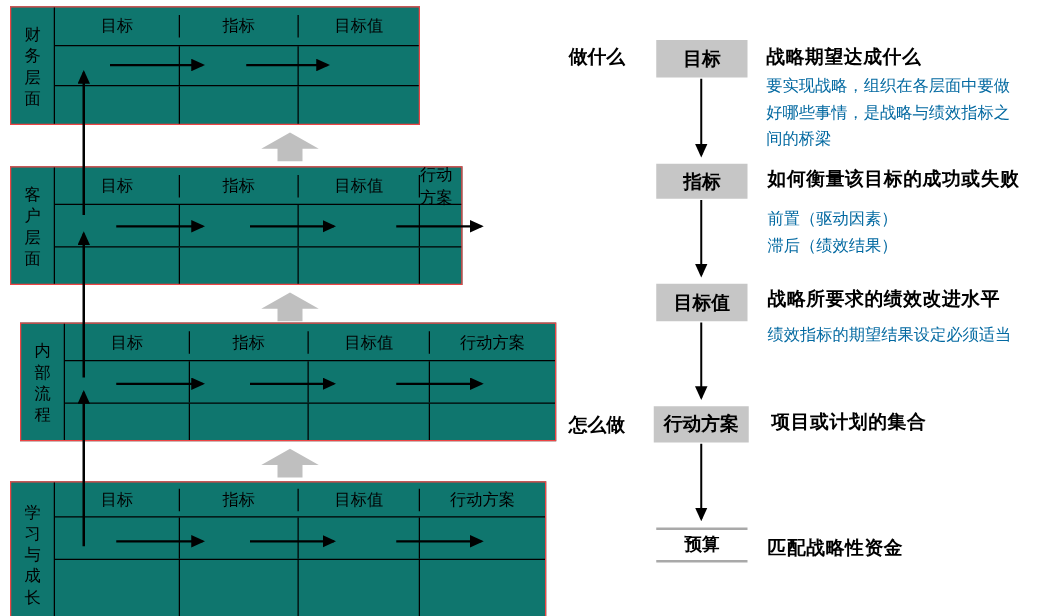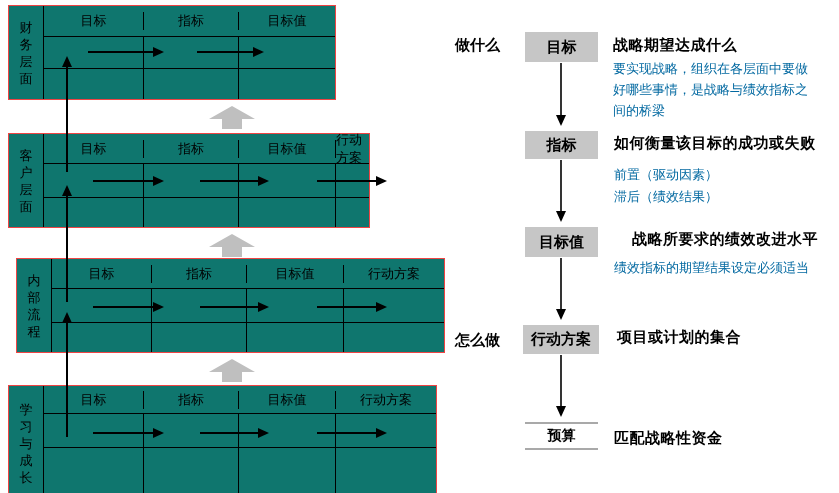--- a/index.html
+++ b/index.html
@@ -149,21 +149,21 @@
   <div class="step-box" style="left:525px;top:32px;width:73px;height:30px;">目标</div>
   <div class="flow-title" style="left:613px;top:36px;">战略期望达成什么</div>
   <div class="flow-desc" style="left:613px;top:58px;width:205px;">要实现战略，组织在各层面中要做好哪些事情，是战略与绩效指标之间的桥梁</div>
 
   <div class="step-box" style="left:525px;top:131px;width:73px;height:28px;">指标</div>
   <div class="flow-title" style="left:614px;top:134px;">如何衡量该目标的成功或失败</div>
   <div class="flow-desc" style="left:614px;top:164px;">前置（驱动因素）</div>
   <div class="flow-desc" style="left:614px;top:186px;">滞后（绩效结果）</div>
 
   <div class="step-box" style="left:525px;top:227px;width:73px;height:30px;">目标值</div>
-  <div class="flow-title" style="left:614px;top:230px;margin-left:18px;">战略所要求的绩效改进水平</div>
+  <div class="flow-title" style="left:614px;top:230px;">战略所要求的绩效改进水平</div>
   <div class="flow-desc" style="left:614px;top:257px;white-space:nowrap;">绩效指标的期望结果设定必须适当</div>
 
   <div class="side-label" style="left:455px;top:331px;">怎么做</div>
 
   <div class="step-box" style="left:523px;top:325px;width:76px;height:29px;">行动方案</div>
   <div class="flow-title" style="left:617px;top:328px;">项目或计划的集合</div>
 
   <div class="budget">预算</div>
   <div class="flow-title" style="left:614px;top:429px;">匹配战略性资金</div>
 

